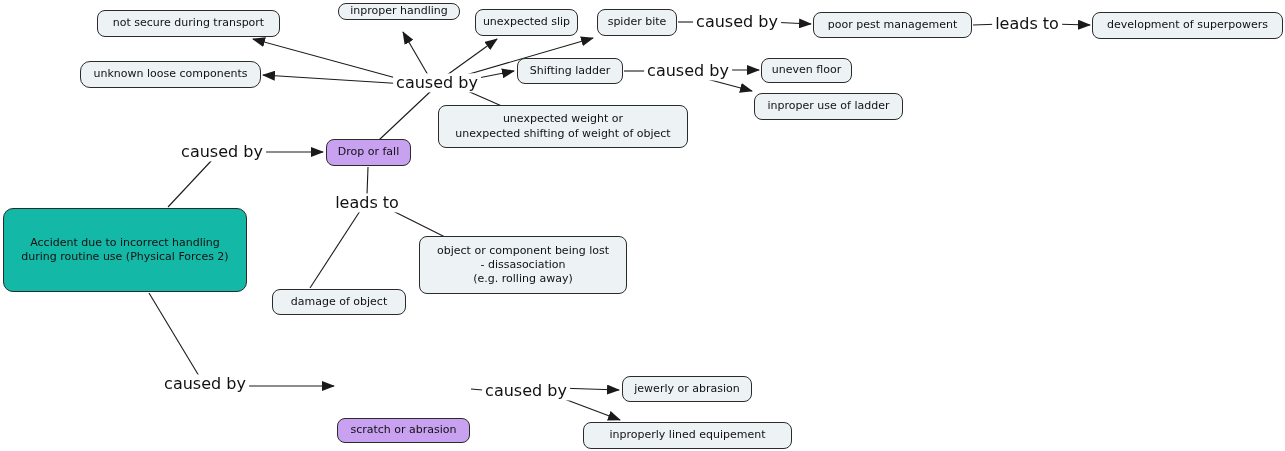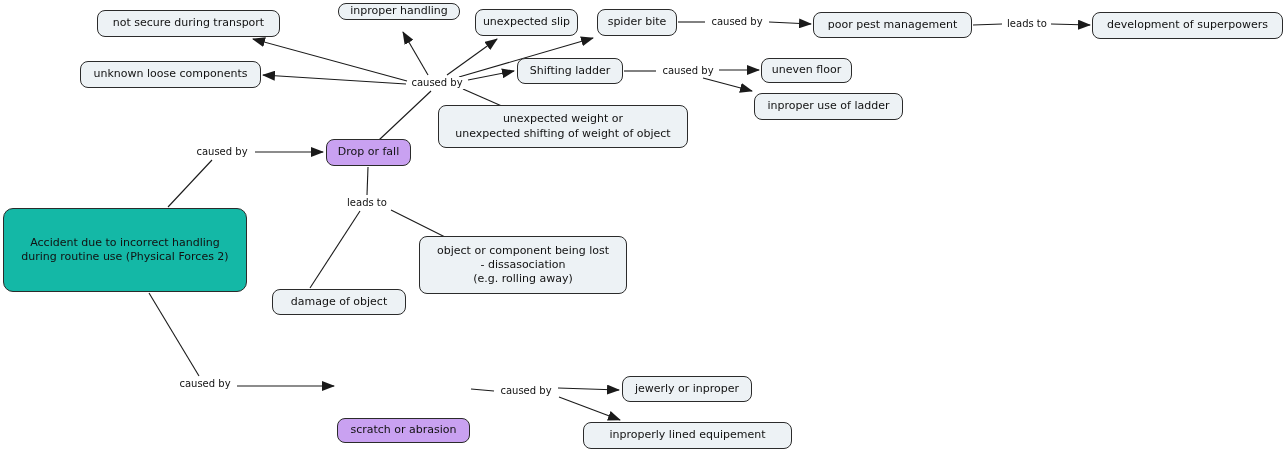--- a/index.html
+++ b/index.html
@@ -38,21 +38,21 @@
     z-index:3;
     cursor:default;
   }
   .node.cause{ background:#c9a1f1; }
   .node.root{ background:#14b8a6; border-radius:10px; }
   .link-label{
     position:absolute;
     transform:translate(-50%,-50%);
     background:#ffffff;
     color:#111111;
-    font-size:10px;
+    font-size:16px;
     line-height:1.2;
     padding:0 3px;
     white-space:nowrap;
     z-index:2;
     cursor:default;
   }
 </style>
 </head>
 <body>
 
@@ -89,35 +89,35 @@
       <line x1="558" y1="388" x2="619" y2="390" stroke="#1a1a1a" stroke-width="1.1" marker-end="url(#arrowhead)"></line>
       <line x1="559" y1="397" x2="620" y2="420" stroke="#1a1a1a" stroke-width="1.1" marker-end="url(#arrowhead)"></line>
     </svg>
   <div id="nodes">
       <div class="node" style="left: 97px; top: 10px; width: 183px; height: 27px;">not secure during transport</div>
       <div class="node" style="left: 338px; top: 3px; width: 122px; height: 17px;">inproper handling</div>
       <div class="node" style="left: 475px; top: 9px; width: 103px; height: 27px;">unexpected slip</div>
       <div class="node" style="left: 597px; top: 9px; width: 80px; height: 27px;">spider bite</div>
       <div class="node" style="left: 813px; top: 12px; width: 159px; height: 26px;">poor pest management</div>
       <div class="node" style="left: 1092px; top: 12px; width: 191px; height: 27px;">development of superpowers</div>
-      <div class="node" style="left: 80px; top: 61px; width: 181px; height: 27px;">unknown loose components</div>
+      <div class="node" style="left: 80px; top: 61px; width: 181px; height: 27px; border-radius: 10px;">unknown loose components</div>
       <div class="node" style="left: 517px; top: 58px; width: 106px; height: 26px;">Shifting ladder</div>
       <div class="node" style="left: 761px; top: 58px; width: 91px; height: 25px;">uneven floor</div>
       <div class="node" style="left: 754px; top: 93px; width: 149px; height: 27px;">inproper use of ladder</div>
       <div class="node" style="left: 438px; top: 105px; width: 250px; height: 43px;">unexpected weight or
 unexpected shifting of weight of object</div>
       <div class="node cause" style="left: 326px; top: 139px; width: 85px; height: 27px;">Drop or fall</div>
       <div class="node root" style="left: 3px; top: 208px; width: 244px; height: 84px;">Accident due to incorrect handling
 during routine use (Physical Forces 2)</div>
       <div class="node" style="left: 419px; top: 236px; width: 208px; height: 58px;">object or component being lost
 - dissasociation
 (e.g. rolling away)</div>
       <div class="node" style="left: 272px; top: 289px; width: 134px; height: 26px;">damage of object</div>
       <div class="node cause" style="left: 337px; top: 374px; width: 133px; height: 25px; margin-top: 44px;">scratch or abrasion</div>
-      <div class="node" style="left: 622px; top: 376px; width: 130px; height: 26px;">jewerly or inproper</div>
+      <div class="node" style="left: 622px; top: 376px; width: 130px; height: 26px;">jewerly or abrasion</div>
       <div class="node" style="left: 583px; top: 422px; width: 209px; height: 27px;">inproperly lined equipement</div>
       <div class="link-label" style="left: 437px; top: 83px;">caused by</div>
       <div class="link-label" style="left: 737px; top: 22px;">caused by</div>
       <div class="link-label" style="left: 1027px; top: 24px;">leads to</div>
       <div class="link-label" style="left: 688px; top: 71px;">caused by</div>
       <div class="link-label" style="left: 222px; top: 152px;">caused by</div>
       <div class="link-label" style="left: 367px; top: 203px;">leads to</div>
       <div class="link-label" style="left: 205px; top: 384px;">caused by</div>
       <div class="link-label" style="left: 526px; top: 391px;">caused by</div>
     </div>

